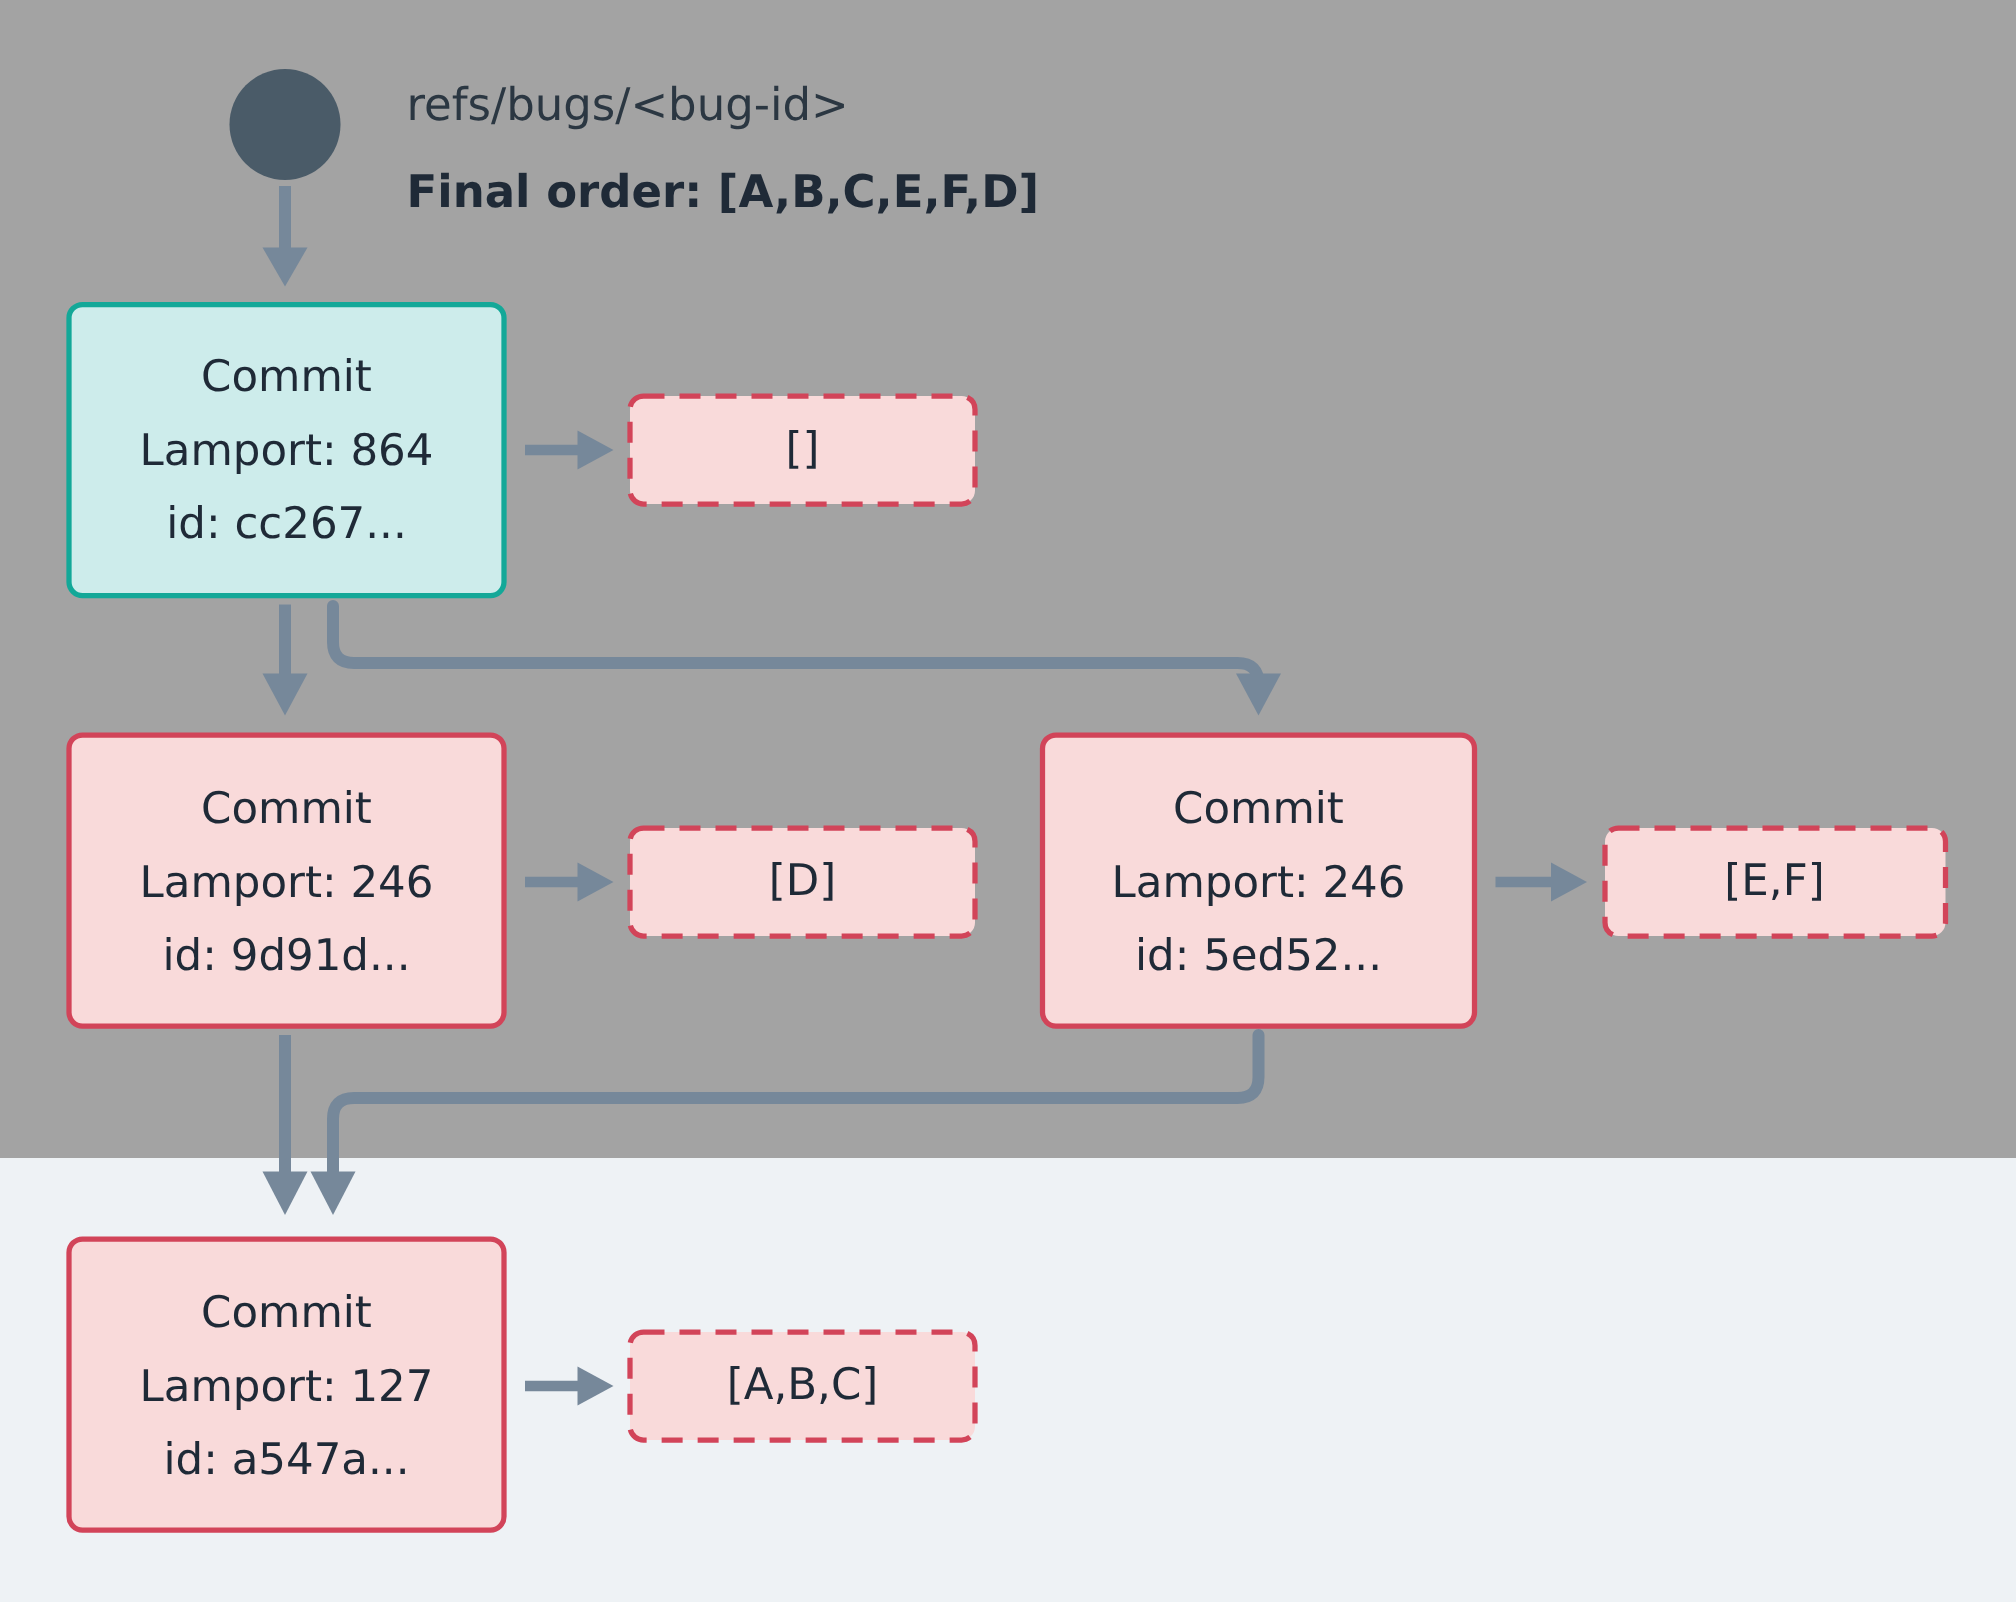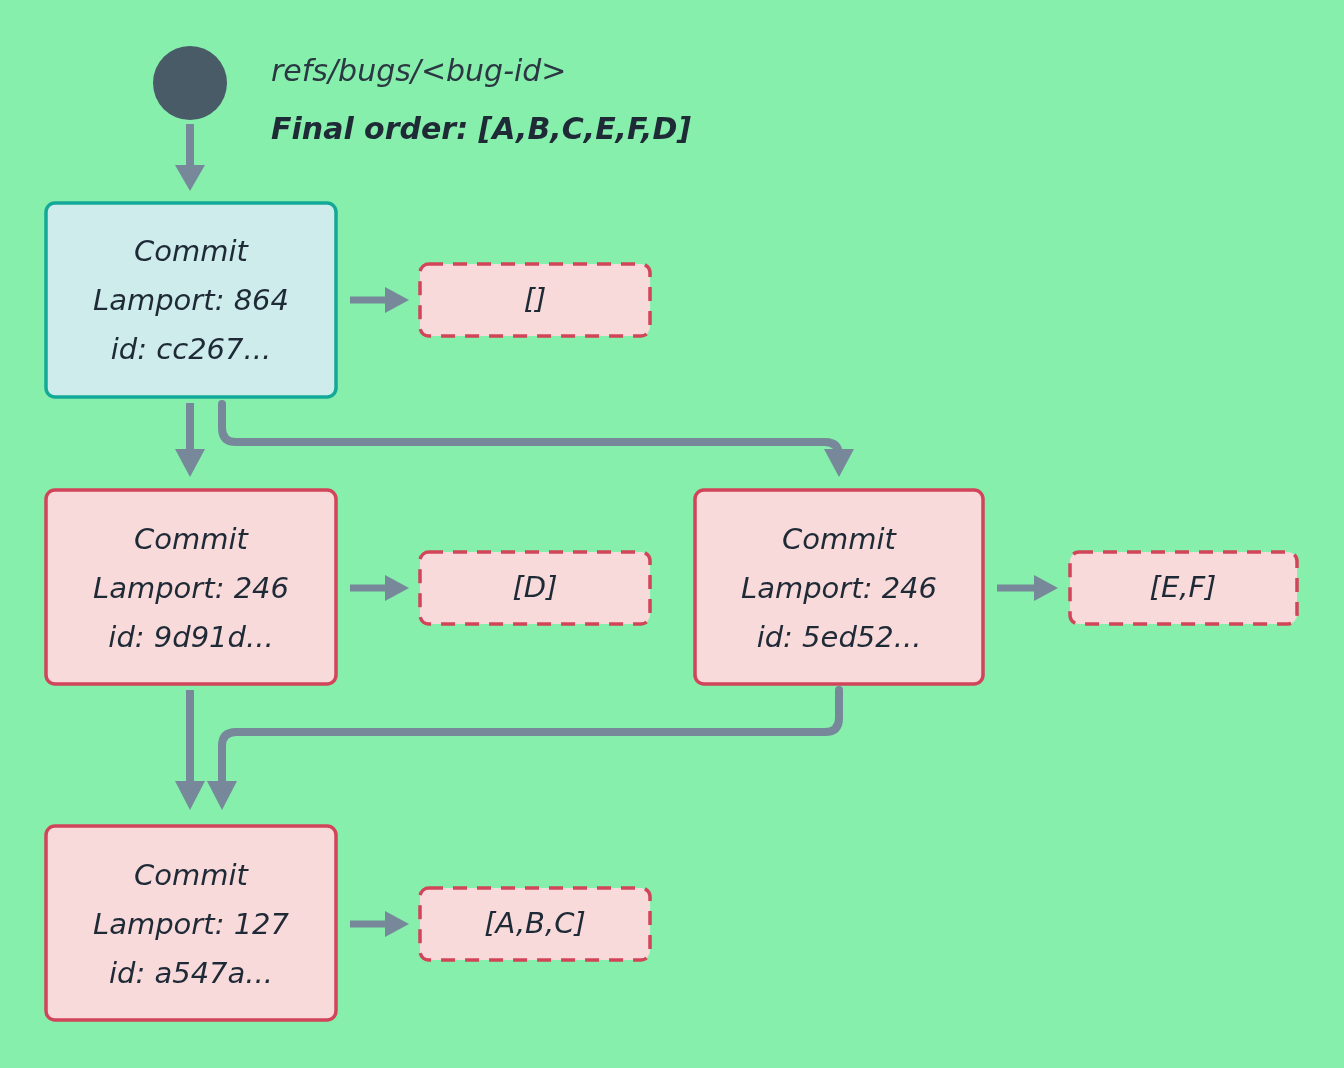--- a/index.html
+++ b/index.html
@@ -9,23 +9,22 @@
   }
   body {
     width: 1344px;
     height: 1068px;
     overflow: hidden;
     font-family: "DejaVu Sans", "Liberation Sans", sans-serif;
   }
   #diagram-root {
     position: relative;
     width: 1344px;
-    height: 1068px;
-    background: #86efac;
-    font-style: italic;
+    height: 772px;
+    background: #a3a3a3;
   }
   svg.diagram-canvas {
     position: absolute;
     top: 0;
     left: 0;
     width: 1344px;
     height: 1068px;
     display: block;
   }
   .node-commit-text {

